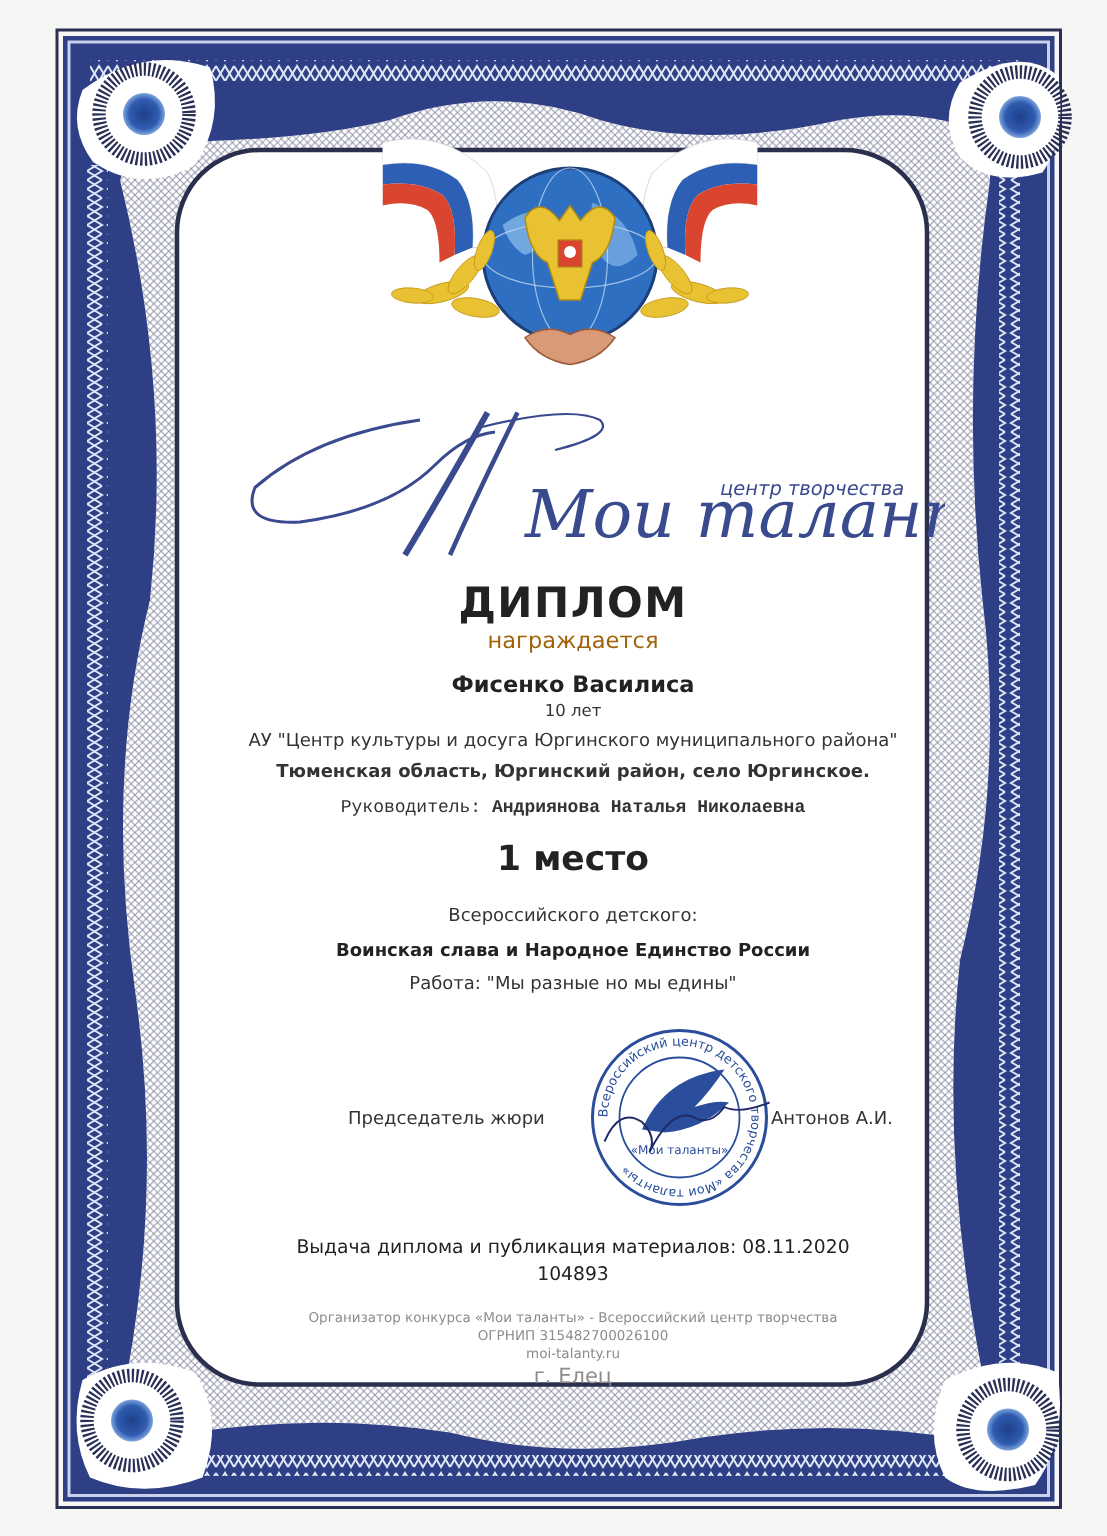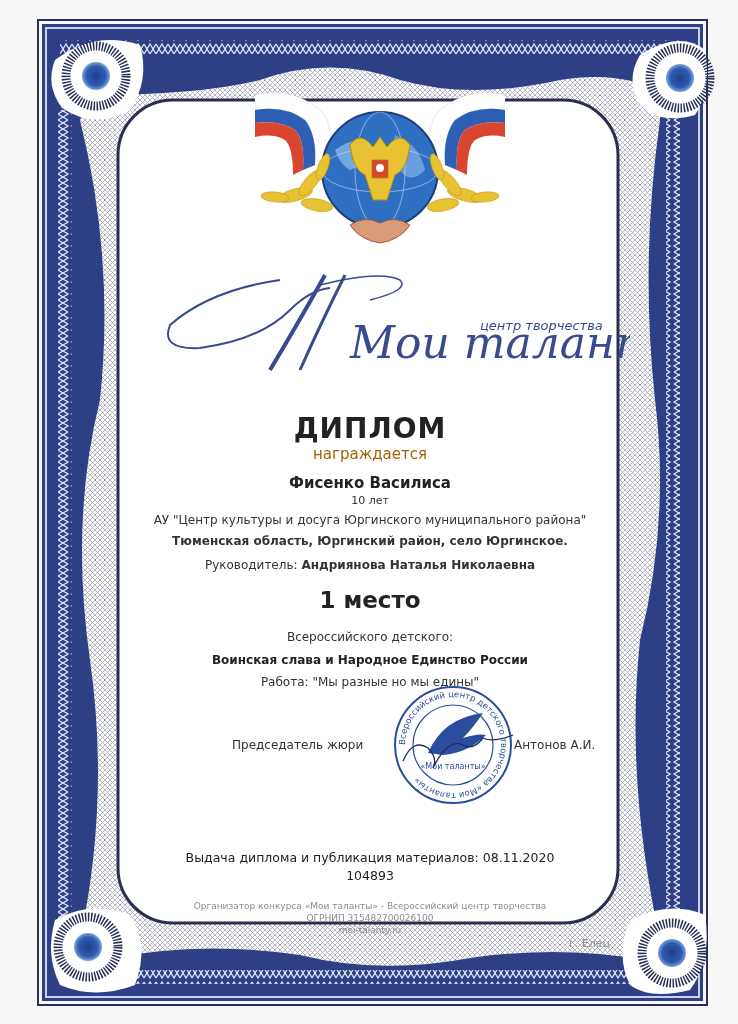--- a/index.html
+++ b/index.html
@@ -4,21 +4,21 @@
 <style>
   html, body { margin:0; padding:0; }
   body {
     width:738px; height:1024px; position:relative; overflow:hidden;
     background:#f6f6f4;
     font-family:"DejaVu Sans", "Liberation Sans", sans-serif;
     color:#2a2a2a;
   }
   .frame-svg { position:absolute; left:0; top:0; width:738px; height:1024px; }
   .content { position:absolute; left:130px; top:0; width:480px; height:1024px; }
-  .t { position:absolute; left:0; width:100%; text-align:center; white-space:nowrap;margin-top:27px; }
+  .t { position:absolute; left:12px; width:100%; text-align:center; white-space:nowrap; }
   .emblem { position:absolute; left:255px; top:75px; width:250px; height:180px; }
   .logo { position:absolute; left:150px; top:270px; width:480px; height:110px; }
   .stamp { position:absolute; left:388px; top:683px; width:130px; height:125px; }
 </style>
 </head>
 <body>
 
 <svg class="frame-svg" viewBox="0 0 738 1024" xmlns="http://www.w3.org/2000/svg">
   <defs>
     <radialGradient id="medGrad" cx="50%" cy="50%" r="50%">
@@ -134,39 +134,39 @@
   <text x="330" y="60" font-family="DejaVu Sans, sans-serif" font-style="italic" font-size="13" fill="#3a4a8e">центр творчества</text>
 </svg>
 
 <div class="content">
   <div class="t" style="top:385px; font-size:28px; font-weight:bold; letter-spacing:1px; color:#222;">ДИПЛОМ</div>
   <div class="t" style="top:418px; font-size:15px; color:#a16207;">награждается</div>
   <div class="t" style="top:447px; font-size:15px; font-weight:bold; color:#222;">Фисенко Василиса</div>
   <div class="t" style="top:467px; font-size:11px; color:#333;">10 лет</div>
   <div class="t" style="top:486px; font-size:12px; color:#333;">АУ "Центр культуры и досуга Юргинского муниципального района"</div>
   <div class="t" style="top:507px; font-size:12px; color:#333;font-weight:bold;">Тюменская область, Юргинский район, село Юргинское.</div>
-  <div class="t" style="top:531px; font-size:12px; color:#333;">
+  <div class="t" style="top:531px; font-size:12px; color:#333;font-family:Liberation Mono, monospace;">
     <span>Руководитель:</span>
     <span style="font-weight:bold;">Андриянова Наталья Николаевна</span>
   </div>
   <div class="t" style="top:560px; font-size:23px; font-weight:bold; color:#222;">1 место</div>
   <div class="t" style="top:603px; font-size:12px; color:#333;">Всероссийского детского:</div>
   <div class="t" style="top:626px; font-size:12px; font-weight:bold; color:#222;">Воинская слава и Народное Единство России</div>
   <div class="t" style="top:648px; font-size:12px; color:#333;">Работа: "Мы разные но мы едины"</div>
 
   <div style="position:absolute; left:102px; top:738px; font-size:12px; color:#333; white-space:nowrap;">Председатель жюри</div>
   <div style="position:absolute; left:384px; top:738px; font-size:12px; color:#333; white-space:nowrap;">Антонов А.И.</div>
 
   <div class="t" style="top:823px; font-size:12.5px; color:#222;">Выдача диплома и публикация материалов: 08.11.2020</div>
   <div class="t" style="top:841px; font-size:12.5px; color:#222;text-align:center;">104893</div>
 
   <div class="t" style="top:874px; font-size:9px; color:#8c8c8c;">Организатор конкурса «Мои таланты» - Всероссийский центр творчества</div>
   <div class="t" style="top:886px; font-size:9px; color:#8c8c8c;">ОГРНИП 315482700026100</div>
   <div class="t" style="top:898px; font-size:9px; color:#8c8c8c;">moi-talanty.ru</div>
-  <div class="t" style="top:910px; font-size:11px; color:#8c8c8c;text-align:right;">г. Елец</div>
+  <div class="t" style="top:910px; font-size:14px; color:#8c8c8c;">г. Елец</div>
 </div>
 
 <svg class="stamp" viewBox="0 0 130 125" xmlns="http://www.w3.org/2000/svg">
   <defs>
     <path id="ringPath" d="M65 62 m-48 0 a48 48 0 1 1 96 0 a48 48 0 1 1 -96 0"></path>
   </defs>
   <circle cx="65" cy="62" r="58" fill="none" stroke="#2a4e9c" stroke-width="2"></circle>
   <circle cx="65" cy="62" r="40" fill="none" stroke="#2a4e9c" stroke-width="1.2"></circle>
   <text font-size="8.5" fill="#2a4e9c" font-family="DejaVu Sans, sans-serif">
     <textPath href="#ringPath">Всероссийский центр детского творчества «Мои таланты»</textPath>

